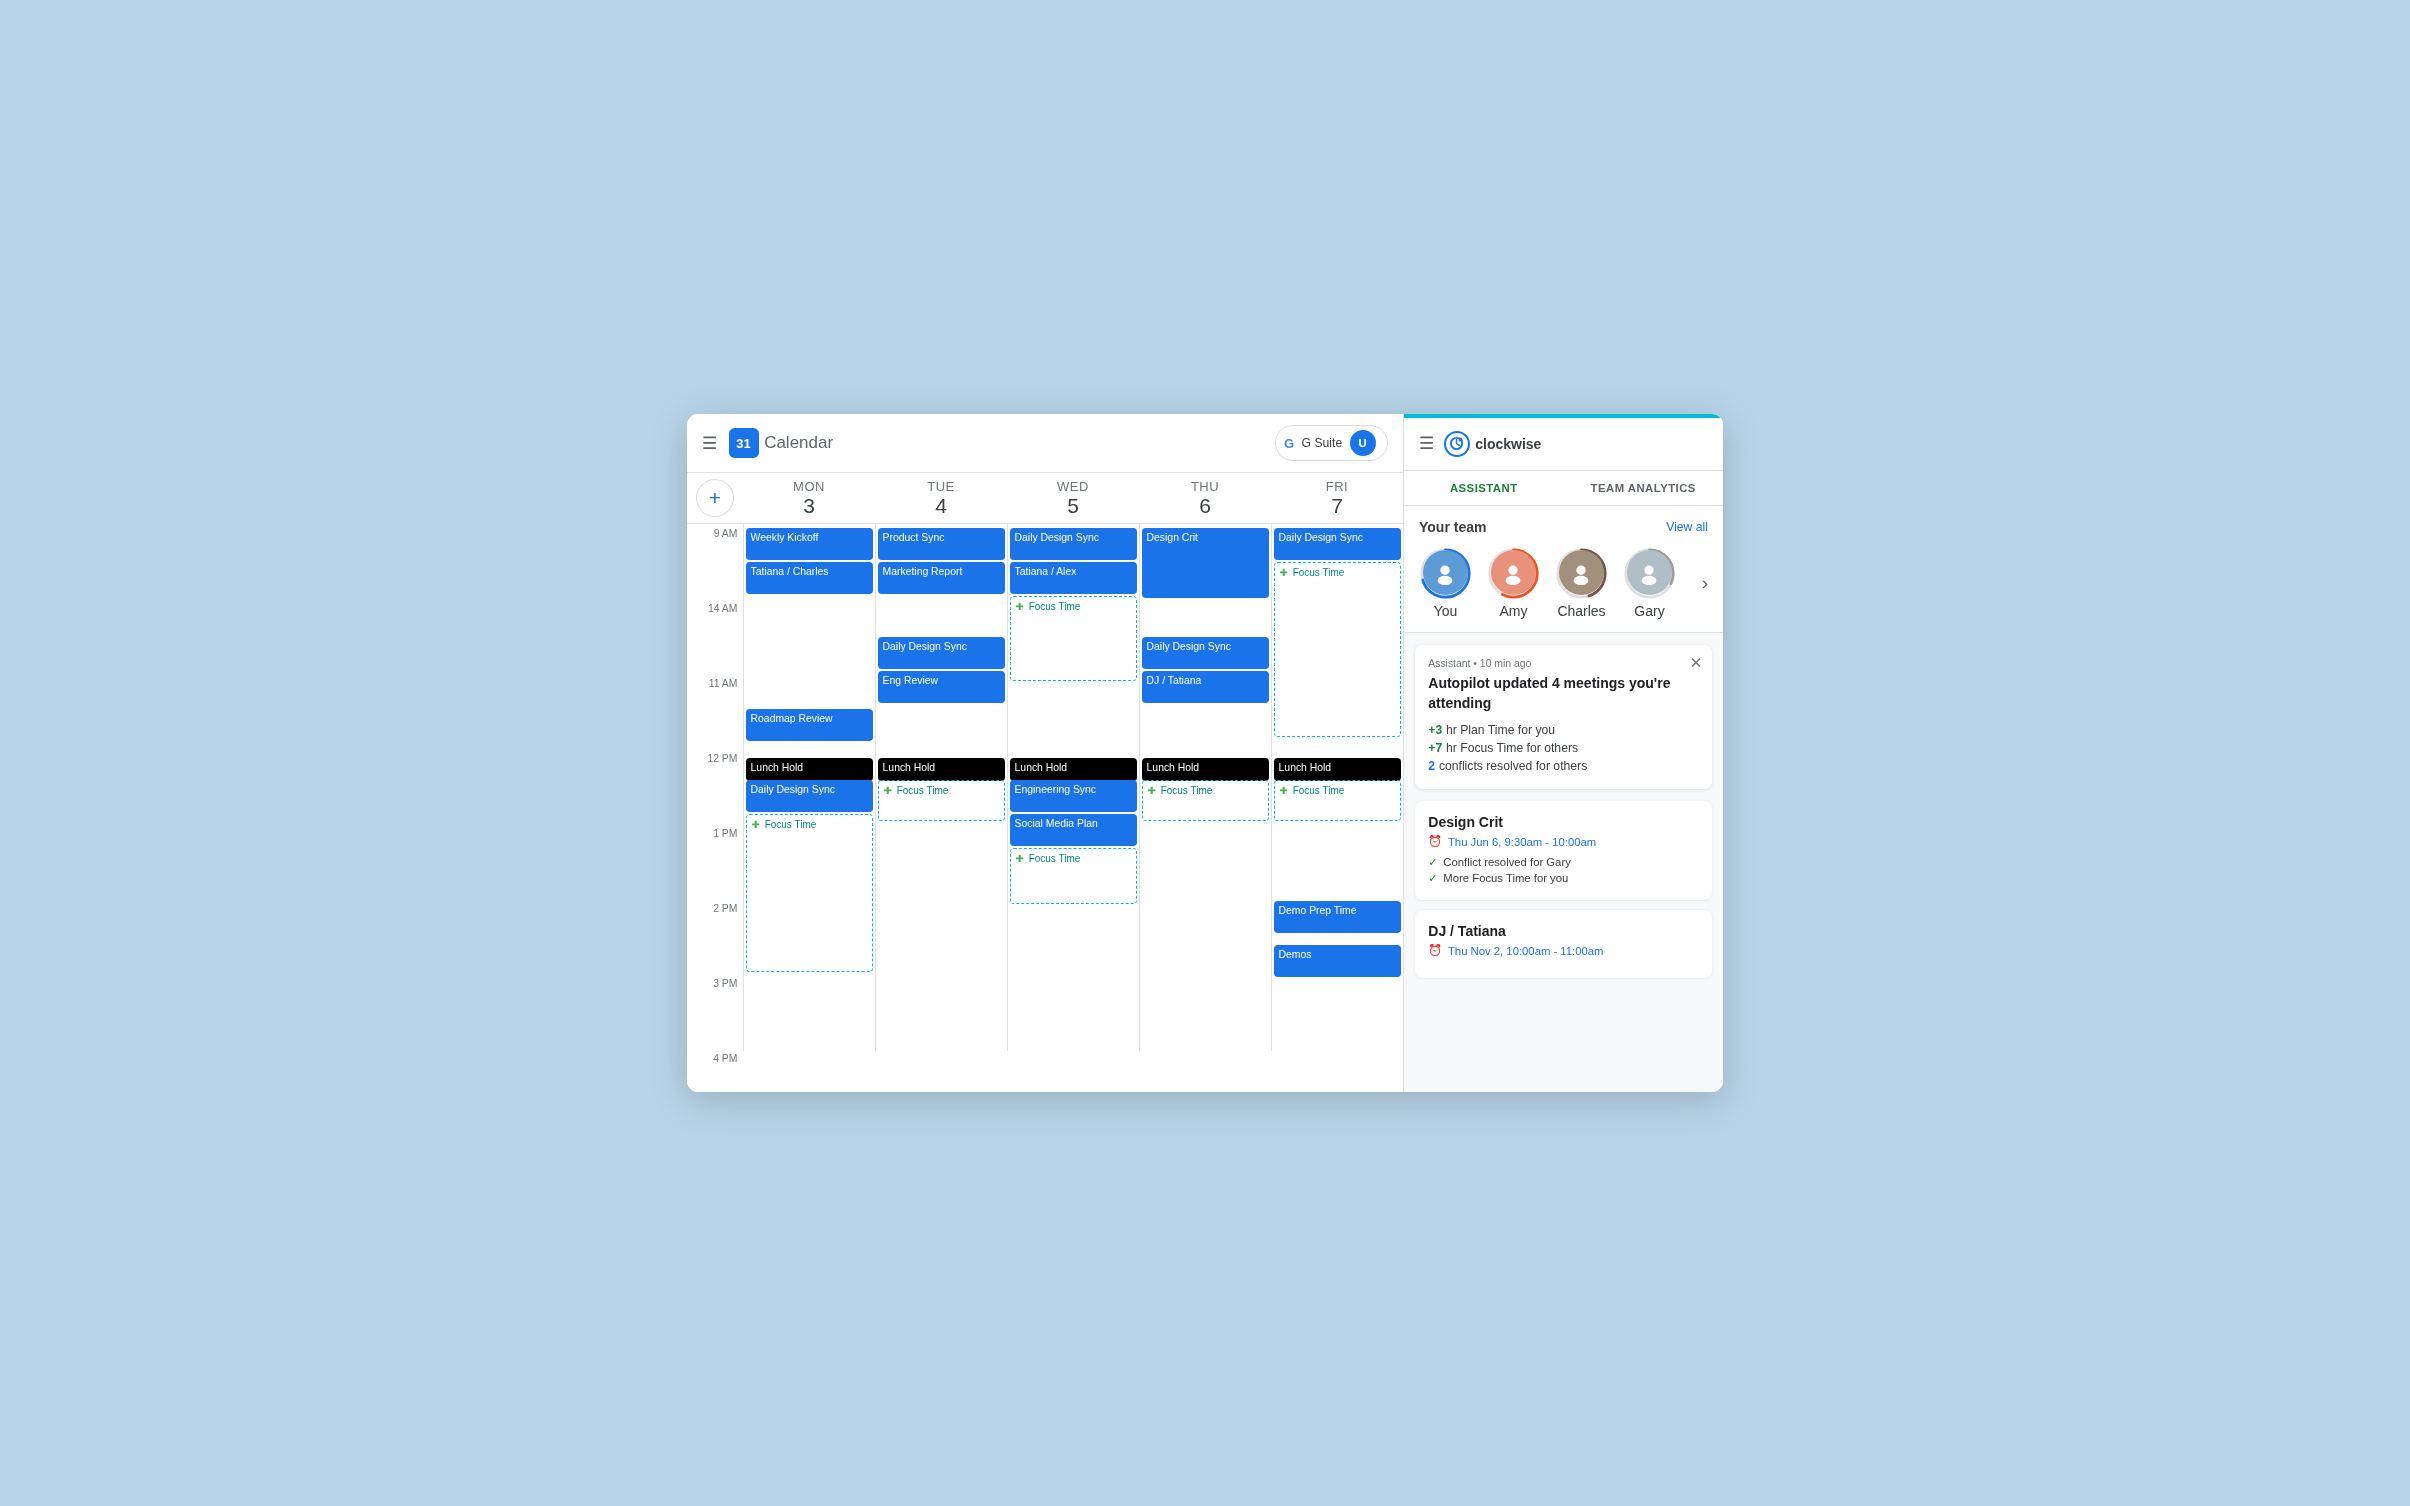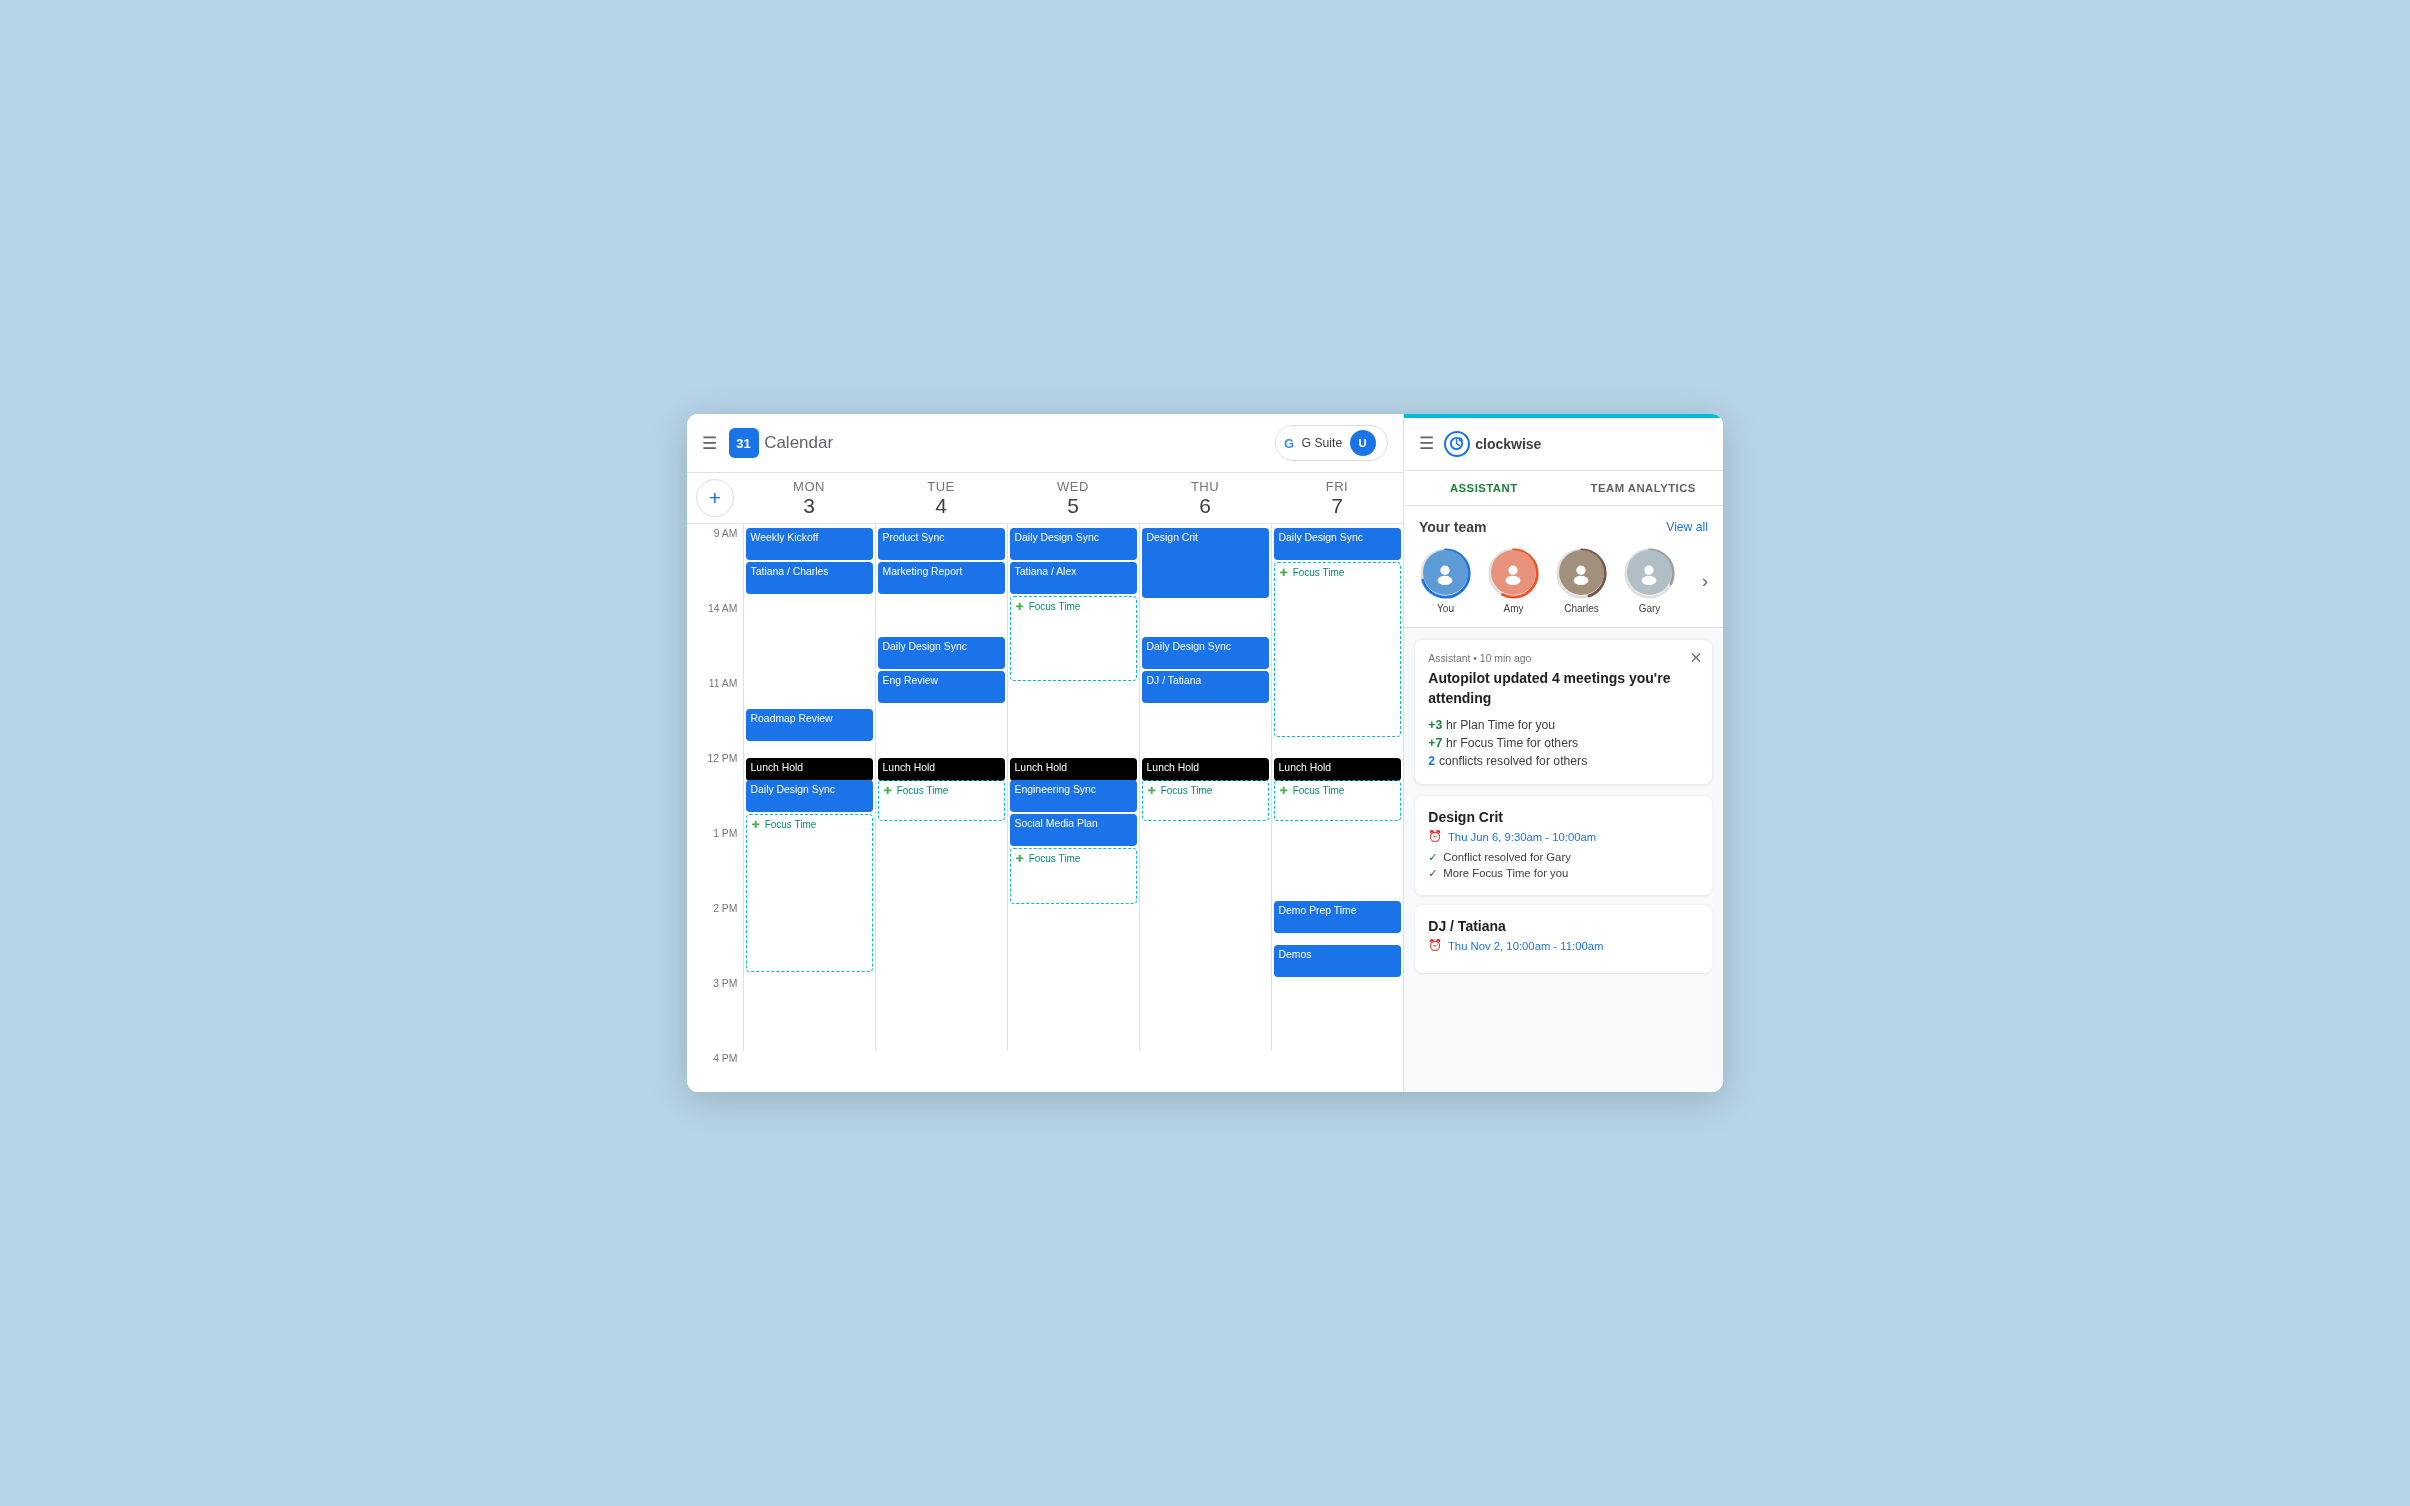--- a/index.html
+++ b/index.html
@@ -361,21 +361,21 @@
       display: flex;
       align-items: center;
       justify-content: center;
       font-size: 17px;
       font-weight: bold;
       color: white;
       overflow: hidden;
     }
 
     .member-name {
-      font-size: 10px;
+      font-size: 14px;
       color: #3c4043;
     }
 
     .chevron-btn {
       margin-left: auto;
       font-size: 19px;
       color: #5f6368;
       cursor: pointer;
     }
 

